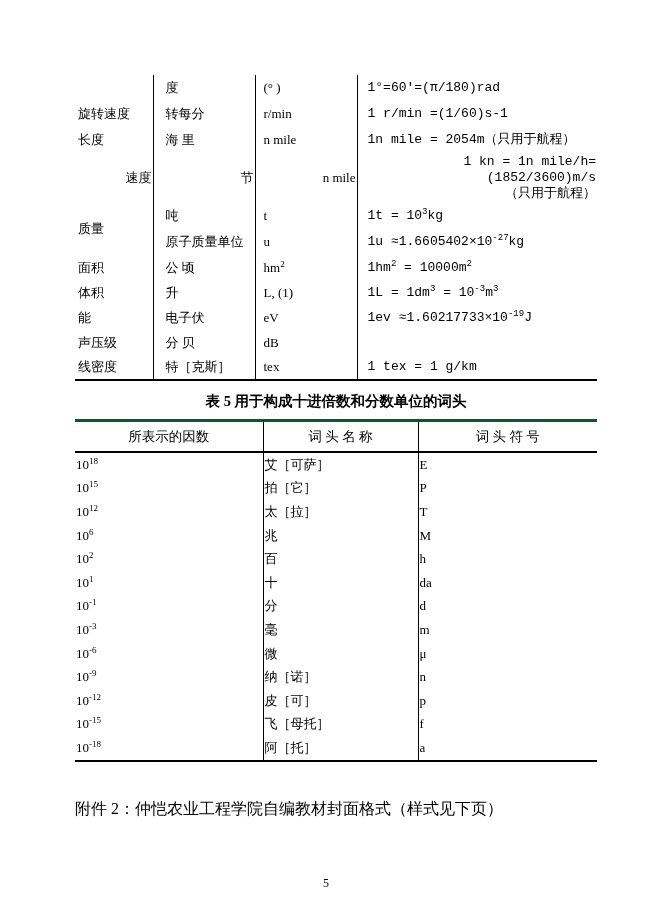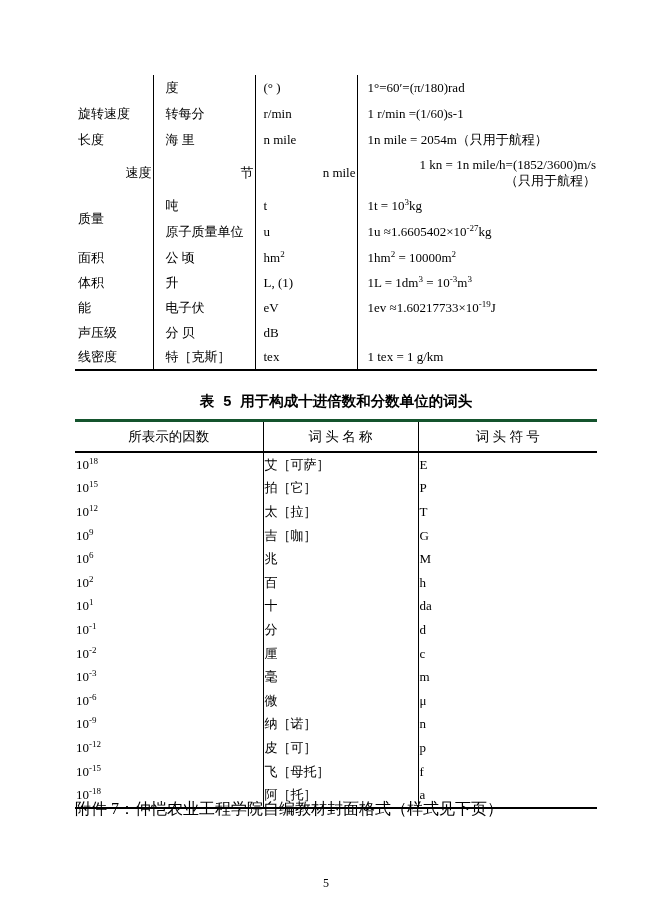--- a/index.html
+++ b/index.html
@@ -26,32 +26,32 @@
   table.t1 td {
     font-size: 13px;
     line-height: 16px;
     vertical-align: middle;
     overflow: hidden;
     white-space: pre-line;
   }
   table.t1 td.c1 { padding-left: 3px; }
   table.t1 td.c2 { border-left: 1px solid #000; padding-left: 12px; }
   table.t1 td.c3 { border-left: 1px solid #000; padding-left: 8px; }
-  table.t1 td.c4 { border-left: 1px solid #000; padding-left: 10px; }
+  table.t1 td.c4 { border-left: 1px solid #000; padding-left: 10px; font-family: Liberation Mono, monospace; }
   tr.h26 { height: 26px; }
   tr.h40 { height: 40px; text-align: right; }
   tr.h25 { height: 25px; }
 
   
   .t5-caption {
     position: absolute;
     left: 75px; top: 392px;
     width: 522px;
     text-align: center;
-    font-family: Liberation Mono, monospace;
+    font-family: Liberation Serif, serif;
     font-weight: bold;
     font-size: 14.5px;
   }
 
   
   table.t5 {
     position: absolute;
     left: 75px; top: 419px;
     width: 522px;
     border-collapse: collapse;
@@ -196,50 +196,40 @@
         <td class="c1">10<sup>15</sup></td>
         <td class="c2">拍［它］</td>
         <td class="c3">P</td>
       </tr>
       <tr>
         <td class="c1">10<sup>12</sup></td>
         <td class="c2">太［拉］</td>
         <td class="c3">T</td>
       </tr>
       <tr>
-        <td class="c1">10<sup>9</sup></td>
-        <td class="c2">吉［咖］</td>
-        <td class="c3">G</td>
-      </tr>
-      <tr>
         <td class="c1">10<sup>6</sup></td>
         <td class="c2">兆</td>
         <td class="c3">M</td>
       </tr>
       <tr>
         <td class="c1">10<sup>2</sup></td>
         <td class="c2">百</td>
         <td class="c3">h</td>
       </tr>
       <tr>
         <td class="c1">10<sup>1</sup></td>
         <td class="c2">十</td>
         <td class="c3">da</td>
       </tr>
       <tr>
         <td class="c1">10<sup>-1</sup></td>
         <td class="c2">分</td>
         <td class="c3">d</td>
       </tr>
       <tr>
-        <td class="c1">10<sup>-2</sup></td>
-        <td class="c2">厘</td>
-        <td class="c3">c</td>
-      </tr>
-      <tr>
         <td class="c1">10<sup>-3</sup></td>
         <td class="c2">毫</td>
         <td class="c3">m</td>
       </tr>
       <tr>
         <td class="c1">10<sup>-6</sup></td>
         <td class="c2">微</td>
         <td class="c3">μ</td>
       </tr>
       <tr>
@@ -258,17 +248,17 @@
         <td class="c3">f</td>
       </tr>
       <tr>
         <td class="c1">10<sup>-18</sup></td>
         <td class="c2">阿［托］</td>
         <td class="c3">a</td>
       </tr>
     </tbody>
   </table>
 
-  <div class="attachment-note">附件 7：仲恺农业工程学院自编教材封面格式（样式见下页）</div>
+  <div class="attachment-note">附件 2：仲恺农业工程学院自编教材封面格式（样式见下页）</div>
 
   <div class="page-number">5</div>
 
 </div>
 
 </body></html>

